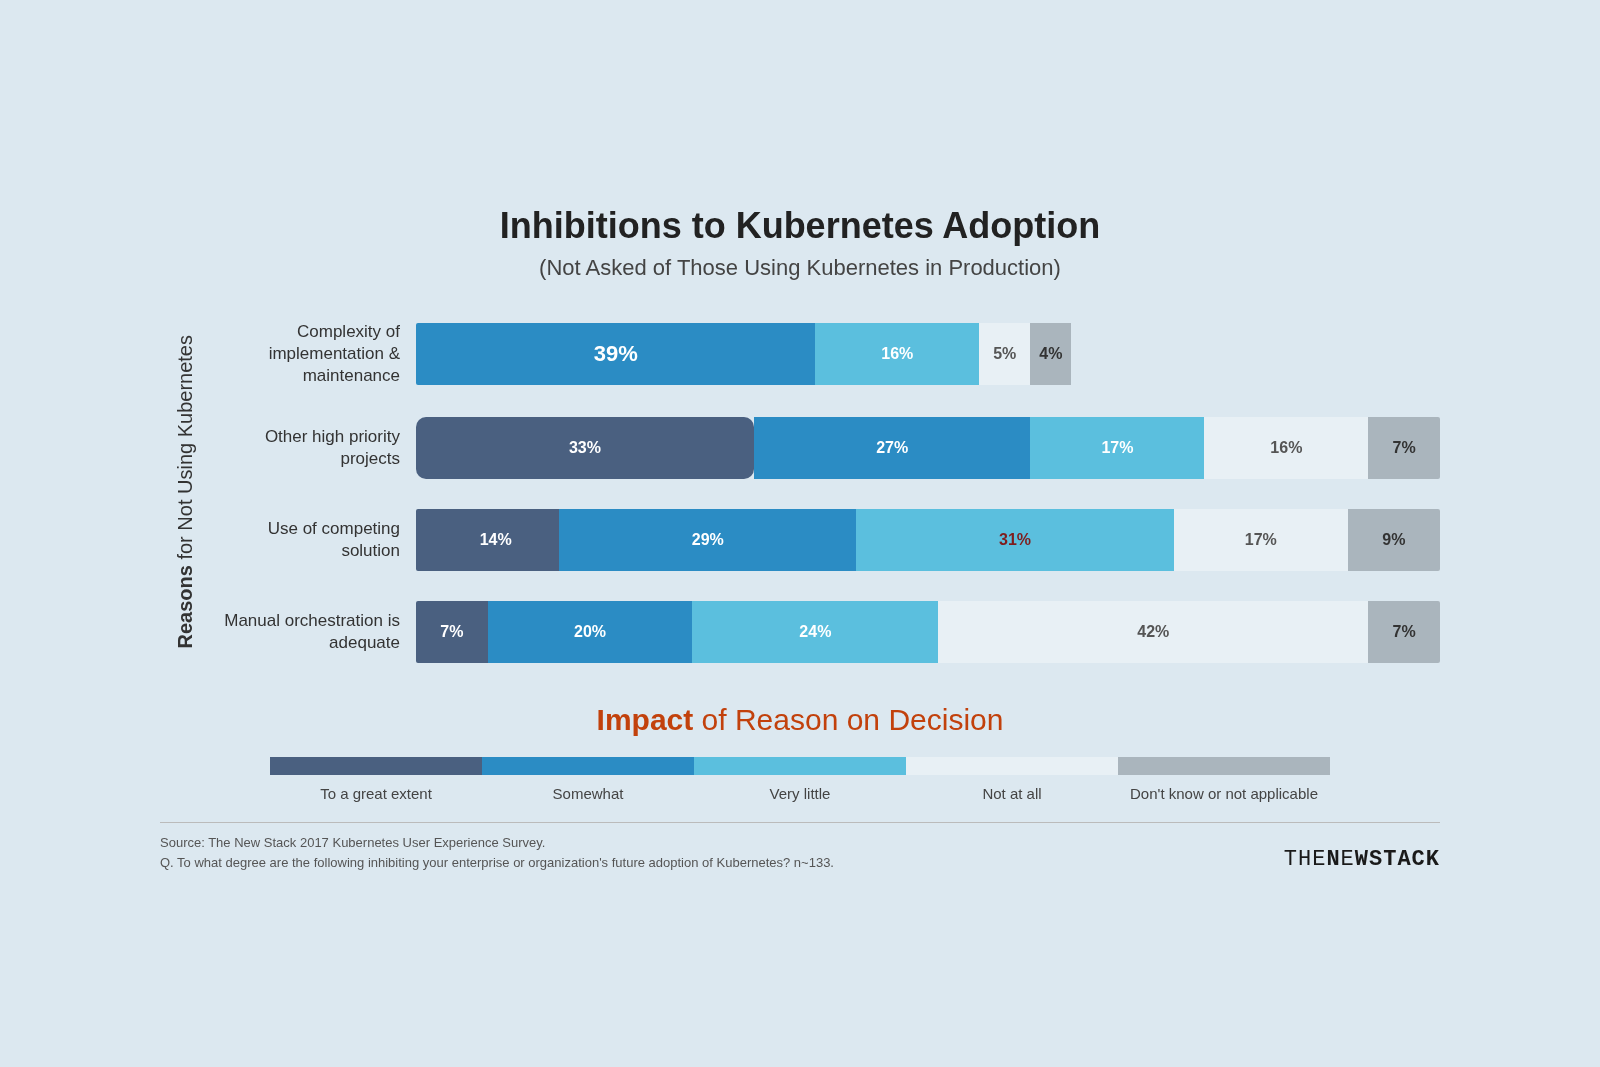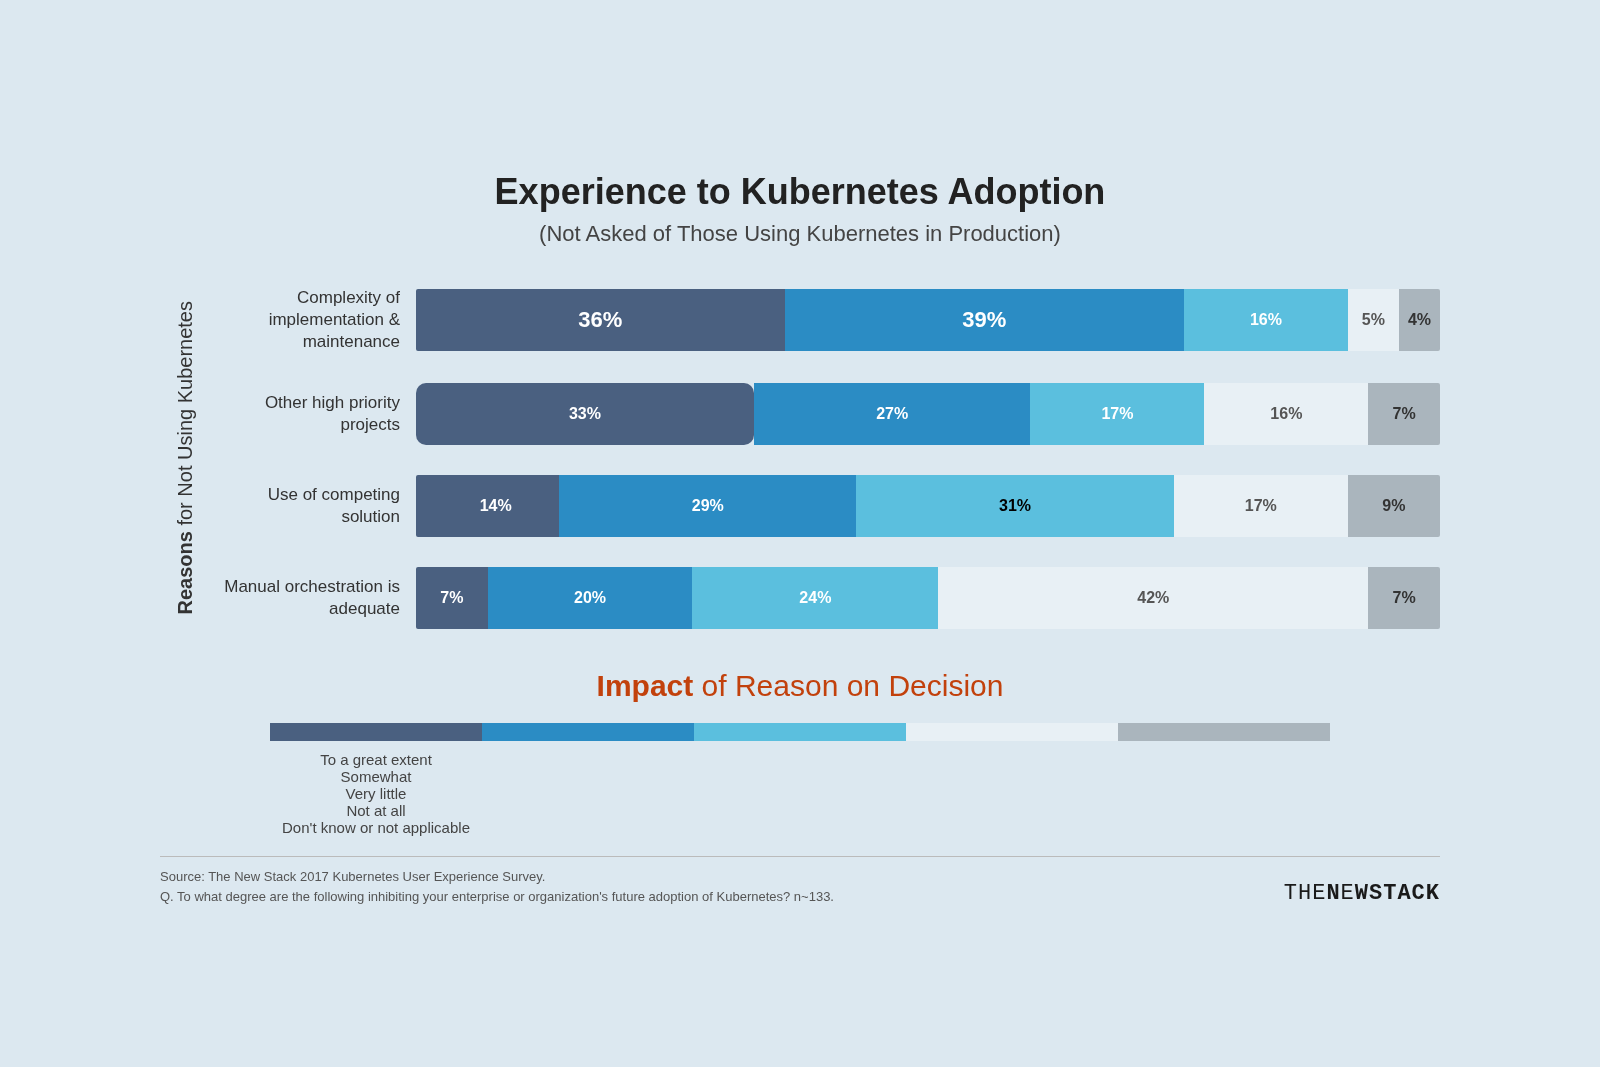--- a/index.html
+++ b/index.html
@@ -143,50 +143,49 @@
     }
     .legend-bar-container {
       display: flex;
       flex-direction: row;
       width: 1060px;
       height: 18px;
       margin-bottom: 10px;
     }
     .legend-labels-container {
       display: flex;
-      flex-direction: column;
+      flex-direction: row;
       width: 1060px;
     }
     .legend-item-label {
       text-align: center;
       font-size: 15px;
       color: #444;
     }
   </style>
 </head>
 <body>
 
 <div class="chart-container">
   <div class="title-section">
-    <div class="main-title">Experience to Kubernetes Adoption</div>
+    <div class="main-title">Inhibitions to Kubernetes Adoption</div>
     <div class="sub-title">(Not Asked of Those Using Kubernetes in Production)</div>
   </div>
 
   <div class="chart-area">
     <div class="y-axis-label-container">
       <div class="y-axis-label">
         <strong>Reasons</strong>&nbsp;<span class="normal">for Not Using Kubernetes</span>
       </div>
     </div>
 
     <div class="bars-section" id="bars-section">
     <div class="bar-row">
           <div class="bar-label">Complexity of implementation &amp; maintenance</div>
           <div class="bar-wrapper">
-            <div class="bar-segment" style="width: 36%; background-color: rgb(74, 96, 128); color: white; font-size: 22px; font-weight: 800;">36%</div>
             <div class="bar-segment" style="width: 39%; background-color: rgb(43, 140, 196); color: white; font-size: 22px; font-weight: 800;">39%</div>
             <div class="bar-segment" style="width: 16%; background-color: rgb(91, 191, 222); color: white;">16%</div>
             <div class="bar-segment" style="width: 5%; background-color: rgb(232, 240, 245); color: rgb(85, 85, 85);">5%</div>
             <div class="bar-segment" style="width: 4%; background-color: rgb(170, 181, 189); color: rgb(51, 51, 51);">4%</div>
           </div>
         </div>
         <div class="bar-row">
           <div class="bar-label">Other high priority projects</div>
           <div class="bar-wrapper">
             <div class="bar-segment" style="width: 33%; background-color: rgb(74, 96, 128); color: white; border-radius: 10px;">33%</div>
@@ -194,21 +193,21 @@
             <div class="bar-segment" style="width: 17%; background-color: rgb(91, 191, 222); color: white;">17%</div>
             <div class="bar-segment" style="width: 16%; background-color: rgb(232, 240, 245); color: rgb(85, 85, 85);">16%</div>
             <div class="bar-segment" style="width: 7%; background-color: rgb(170, 181, 189); color: rgb(51, 51, 51);">7%</div>
           </div>
         </div>
         <div class="bar-row">
           <div class="bar-label">Use of competing solution</div>
           <div class="bar-wrapper">
             <div class="bar-segment" style="width: 14%; background-color: rgb(74, 96, 128); color: white; padding-left: 16px;">14%</div>
             <div class="bar-segment" style="width: 29%; background-color: rgb(43, 140, 196); color: white;">29%</div>
-            <div class="bar-segment" style="width: 31%; background-color: rgb(91, 191, 222); color: #000000;">31%</div>
+            <div class="bar-segment" style="width: 31%; background-color: rgb(91, 191, 222); color: #7f1d1d;">31%</div>
             <div class="bar-segment" style="width: 17%; background-color: rgb(232, 240, 245); color: rgb(85, 85, 85);">17%</div>
             <div class="bar-segment" style="width: 9%; background-color: rgb(170, 181, 189); color: rgb(51, 51, 51);">9%</div>
           </div>
         </div>
         <div class="bar-row">
           <div class="bar-label">Manual orchestration is adequate</div>
           <div class="bar-wrapper">
             <div class="bar-segment" style="width: 7%; background-color: rgb(74, 96, 128); color: white;">7%</div>
             <div class="bar-segment" style="width: 20%; background-color: rgb(43, 140, 196); color: white;">20%</div>
             <div class="bar-segment" style="width: 24%; background-color: rgb(91, 191, 222); color: white;">24%</div>

